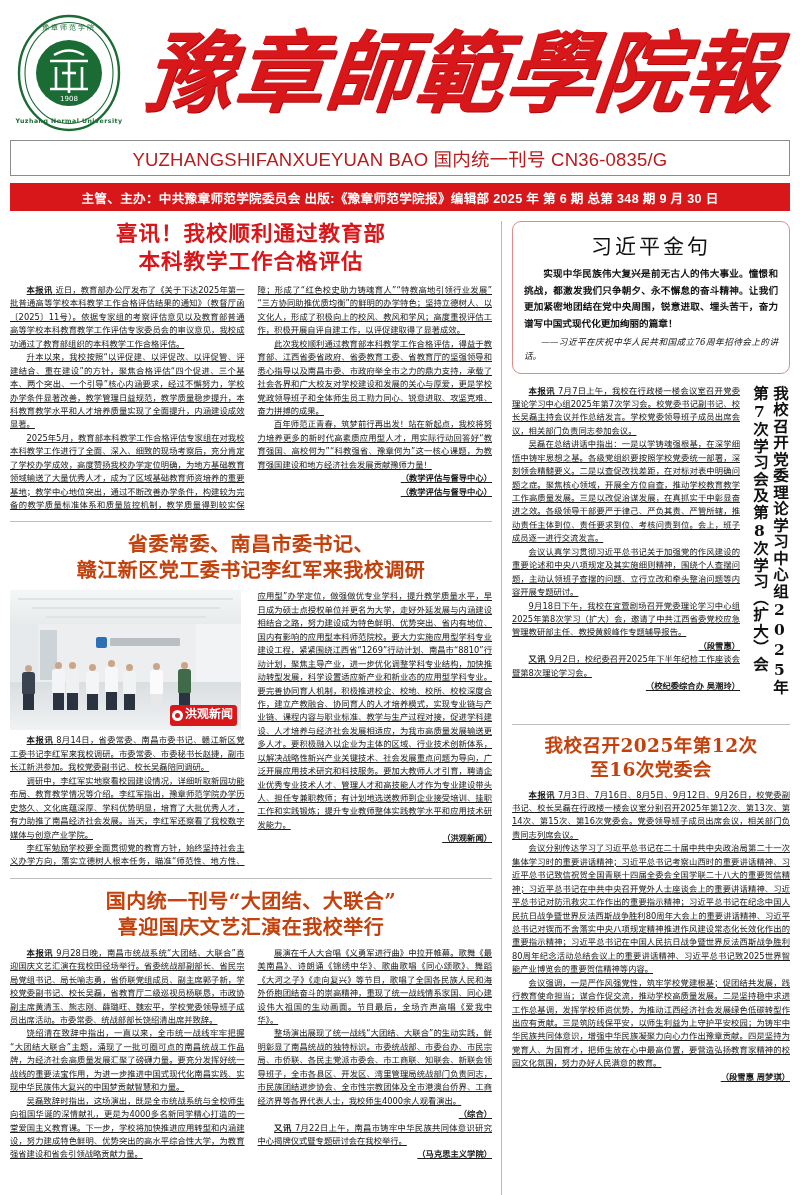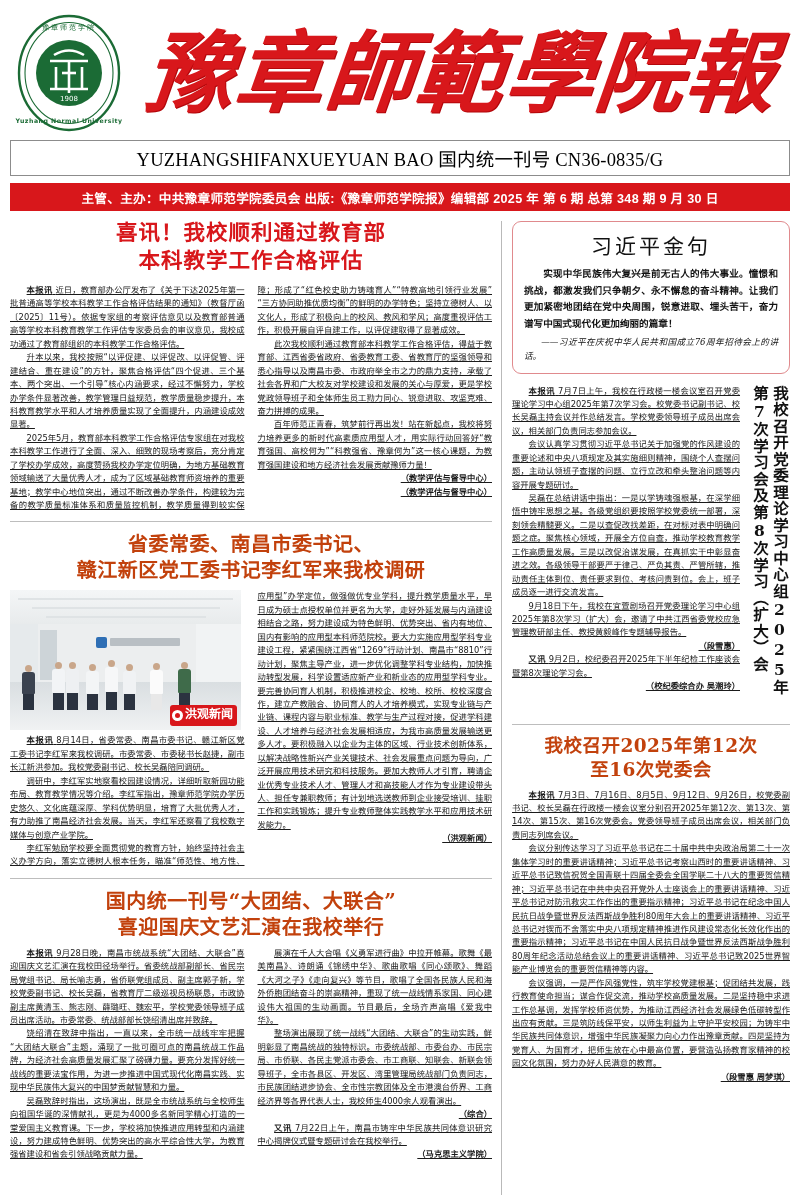--- a/index.html
+++ b/index.html
@@ -33,43 +33,43 @@
 
   
   .pinyin-bar{
     border:1px solid #8c8c8c;
     height:34px;
     display:flex;align-items:center;justify-content:center;
     margin-top:2px;
     background:#fff;
   }
   .pinyin-bar span{
-    font-family:Liberation Serif, serif;
-    font-size:18.5px;letter-spacing:.2px;color:#000000;white-space:nowrap;
+    font-family:Liberation Sans, sans-serif;
+    font-size:18.5px;letter-spacing:.2px;color:#b91c1c;white-space:nowrap;
   }
 
   
   .redbar{
     background:#d8171b;color:#fff;height:28px;margin-top:7px;
     display:flex;align-items:center;justify-content:center;
   }
   .redbar span{
     font-family:"Liberation Sans","DejaVu Sans",sans-serif;
     font-size:12.6px;letter-spacing:.3px;white-space:nowrap;font-weight:600;
   }
 
   
   .content{display:flex;margin-top:10px;height:985px;}
   .col-left{width:492px;flex:0 0 492px;padding-right:9px;box-sizing:border-box;
             border-right:1px solid #b9b9b9;}
   .col-right{flex:1;padding-left:10px;box-sizing:border-box;}
 
   
   h1.headline{
-    font-family:Liberation Mono, monospace;
+    font-family:Liberation Serif, serif;
     font-weight:700;color:#d8171b;text-align:center;
     font-size:21.5px;line-height:1.28;margin:0 0 8px 0;letter-spacing:1px;
   }
   h2.headline-blk{
     font-family:"DejaVu Serif",serif;
     font-weight:700;color:#c2410c;text-align:center;
     font-size:20px;line-height:1.3;margin:0 0 7px 0;letter-spacing:.5px;
   }
   h2.headline-blk.sm{font-size:18.5px;}
 
@@ -315,22 +315,22 @@
 
       <div class="quote-box">
         <div class="quote-title">习近平金句</div>
         <p class="quote-text">实现中华民族伟大复兴是前无古人的伟大事业。憧憬和挑战，都激发我们只争朝夕、永不懈怠的奋斗精神。让我们更加紧密地团结在党中央周围，锐意进取、埋头苦干，奋力谱写中国式现代化更加绚丽的篇章！</p>
         <p class="quote-attr">——习近平在庆祝中华人民共和国成立76周年招待会上的讲话。</p>
       </div>
 
       <div class="vert-section">
         <div class="vert-body txt">
           <p class="lead"><b>本报讯</b>&nbsp;<span>7月7日上午，我校在行政楼一楼会议室召开党委理论学习中心组2025年第7次学习会。校党委书记副书记、校长吴磊主持会议并作总结发言。学校党委领导班子成员出席会议，相关部门负责同志参加会议。</span></p>
+          <p>吴磊在总结讲话中指出：一是以学铸魂强根基，在深学细悟中铸牢思想之基。各级党组织要按照学校党委统一部署，深刻领会精髓要义。二是以查促改找差距，在对标对表中明确问题之症。聚焦核心领域，开展全方位自查，推动学校教育教学工作高质量发展。三是以改促治谋发展，在真抓实干中彰显奋进之效。各级领导干部要严于律己、严负其责、严管所辖，推动责任主体到位、责任要求到位、考核问责到位。会上，班子成员逐一进行交流发言。</p>
           <p>会议认真学习贯彻习近平总书记关于加强党的作风建设的重要论述和中央八项规定及其实施细则精神，围绕个人查摆问题，主动认领班子查摆的问题、立行立改和牵头整治问题等内容开展专题研讨。</p>
-          <p>吴磊在总结讲话中指出：一是以学铸魂强根基，在深学细悟中铸牢思想之基。各级党组织要按照学校党委统一部署，深刻领会精髓要义。二是以查促改找差距，在对标对表中明确问题之症。聚焦核心领域，开展全方位自查，推动学校教育教学工作高质量发展。三是以改促治谋发展，在真抓实干中彰显奋进之效。各级领导干部要严于律己、严负其责、严管所辖，推动责任主体到位、责任要求到位、考核问责到位。会上，班子成员逐一进行交流发言。</p>
           <p>9月18日下午，我校在宜萱剧场召开党委理论学习中心组2025年第8次学习（扩大）会，邀请了中共江西省委党校应急管理教研部主任、教授黄毅峰作专题辅导报告。</p>
           <p class="byline">（段雪惠）</p>
           <p class="lead"><b>又讯</b>&nbsp;<span>9月2日，校纪委召开2025年下半年纪检工作座谈会暨第8次理论学习会。</span></p>
           <p class="byline">（校纪委综合办  吴潮玲）</p>
         </div>
         <div class="vert-title">
           <span class="v2">第7次学习会及第8次学习（扩大）会</span>
         </div>
         <div class="vert-title" style="margin-left:-2px;">
           <span>我校召开党委理论学习中心组2025年</span>

